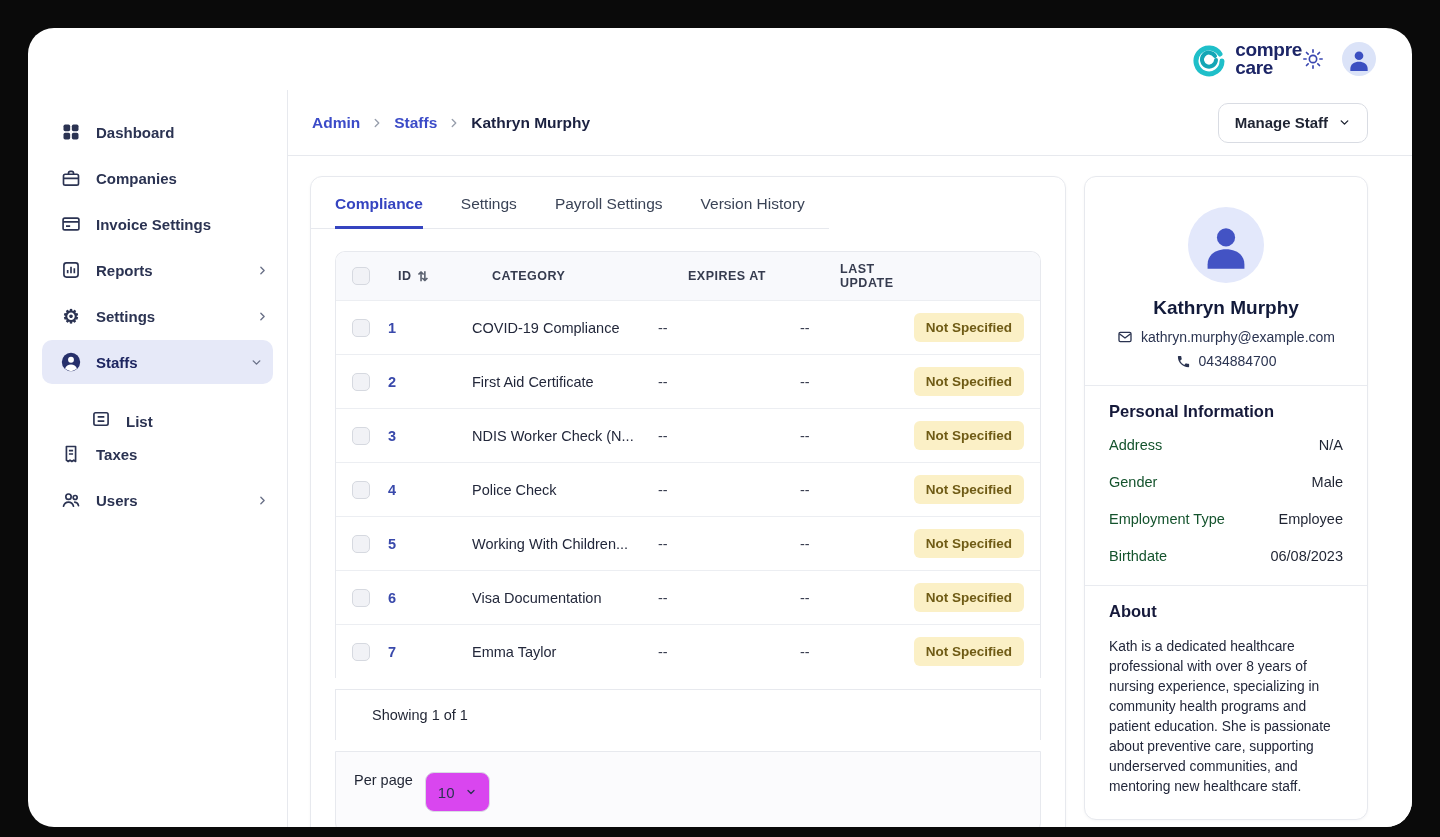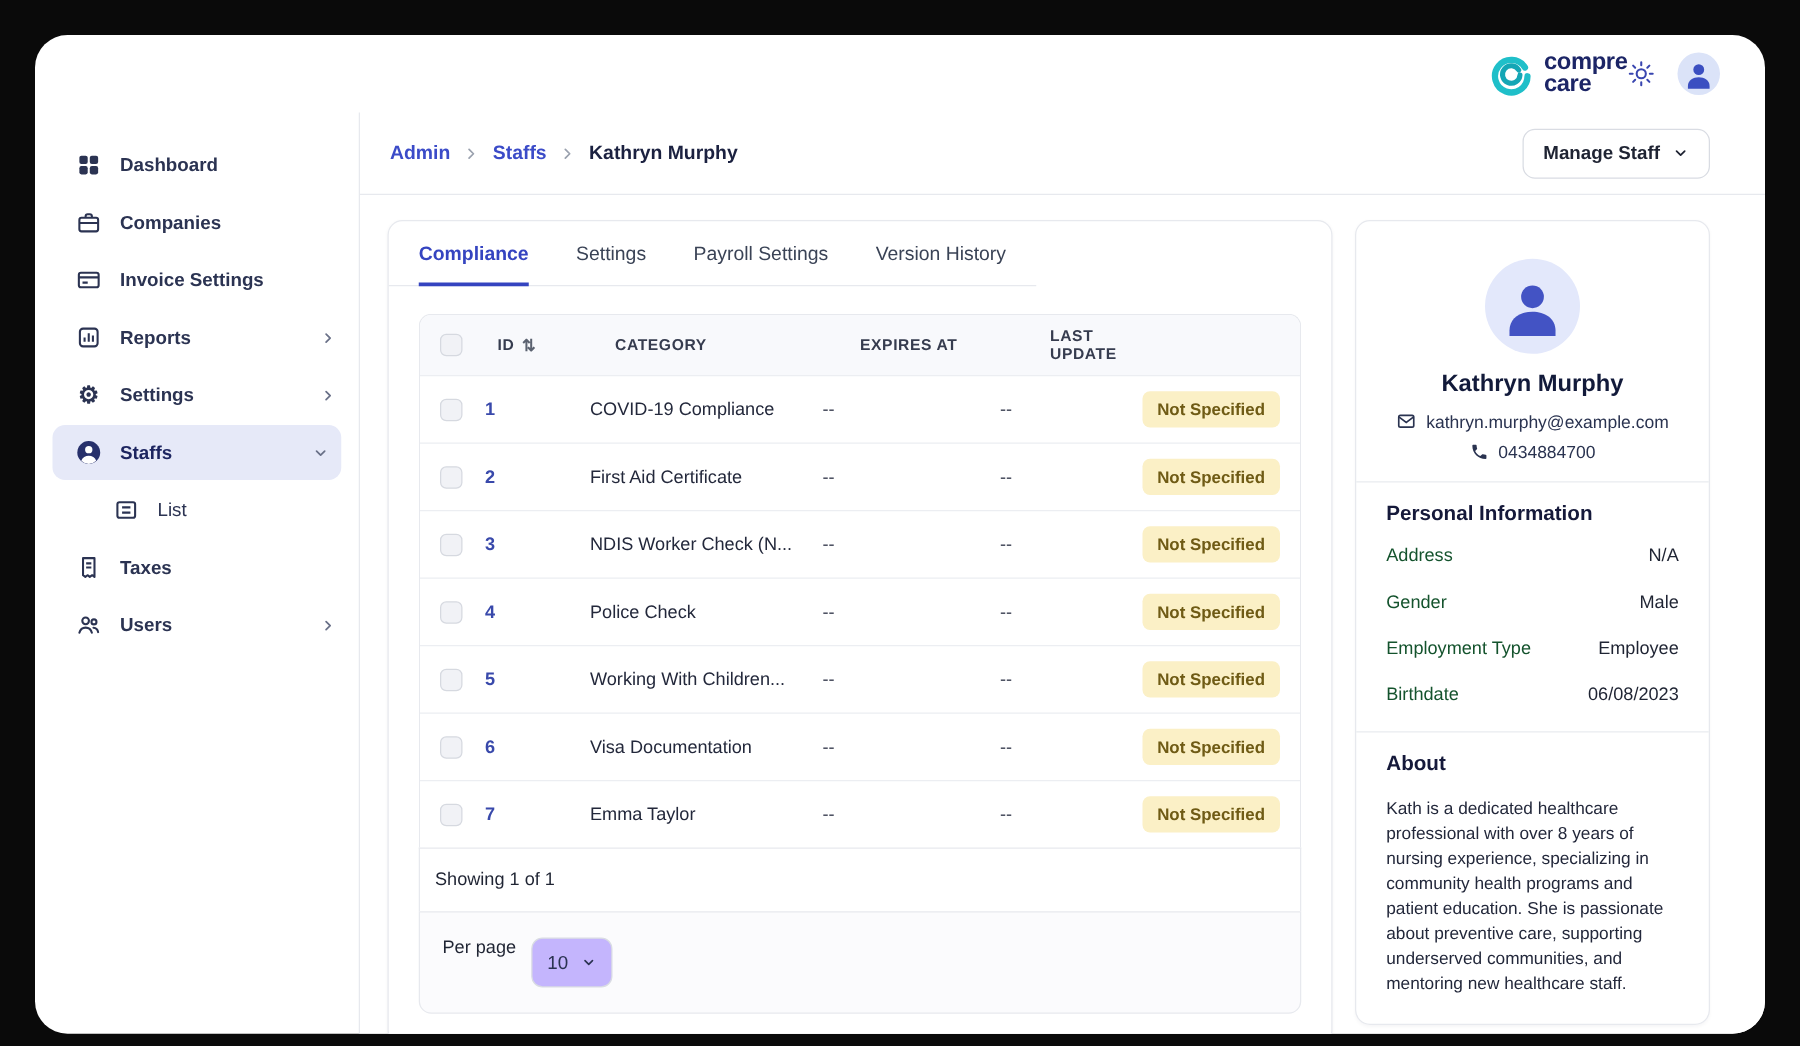--- a/index.html
+++ b/index.html
@@ -20,21 +20,21 @@
   
   .app-body { flex:1; display:flex; min-height:0; }
   .sidebar { width:260px; flex:0 0 260px; border-right:1px solid #e7e9ee; padding-top:18px; }
   .side-item { display:flex; align-items:center; gap:14px; height:44px; padding:0 18px 0 32px; margin:2px 0;
     font-size:15px; font-weight:600; color:#2b3352; cursor:pointer; }
   .side-item .icn { width:22px; height:22px; display:flex; align-items:center; justify-content:center; color:#2b3352; }
   .side-item .lbl { flex:1; }
   .side-item .chev { color:#6a7188; display:flex; }
   .side-item.active { background:#e6e9f8; margin:2px 14px; padding:0 10px 0 18px; border-radius:10px; color:#1d2560; }
   .side-item.active .icn { color:#27306b; }
-  .side-item.sub { padding-left:62px; font-weight:400; }
+  .side-item.sub { padding-left:62px; font-weight:700;align-items:flex-end; }
 
   .content { flex:1; display:flex; flex-direction:column; min-width:0; }
   .breadcrumb-bar { height:66px; flex:0 0 66px; display:flex; align-items:center; justify-content:space-between;
     padding:0 44px 0 24px; border-bottom:1px solid #e7e9ee; }
   .crumbs { display:flex; align-items:center; gap:10px; font-size:15.5px; }
   .crumb-link { color:#3b4bc8; font-weight:700; cursor:pointer; }
   .crumb-current { color:#1b2140; font-weight:700; }
   .crumb-sep { color:#9aa1ae; display:flex; }
   .manage-btn { display:flex; align-items:center; gap:10px; height:40px; padding:0 16px; background:#fff;
     border:1px solid #d9dce3; border-radius:10px; font-size:15px; font-weight:600; color:#1f2433; cursor:pointer; }
@@ -53,27 +53,27 @@
   .trow.head { min-height:48px; background:#f8f9fc; border-top:none; font-size:12.5px; font-weight:700; color:#363c4f; letter-spacing:0.04em;gap:10px; }
   .checkbox { width:18px; height:18px; border:1.5px solid #d6d9e0; background:#f1f2f6; border-radius:5px; margin-left:16px; cursor:pointer; }
   .id-head { display:flex; align-items:center; gap:6px; }
   .sort-glyph { color:#5b6270; font-size:13px; cursor:pointer; }
   .cell { font-size:14.5px; color:#23283b; }
   .id-link { color:#3949ab; font-weight:600; font-size:14.5px; cursor:pointer; }
   .dash { color:#3a3f51; }
   .badge-cell { justify-self:end; padding-right:16px; }
   .badge { display:inline-block; background:#fbf0c6; color:#6f5b15; font-size:13.5px; font-weight:600; padding:7px 12px; border-radius:6px; white-space:nowrap; }
 
-  .showing-row { padding:17px 12px; font-size:14.5px; color:#1f2433; border-top:1px solid #e7e9ee; margin:0 24px; border-left:1px solid #e7e9ee; border-right:1px solid #e7e9ee; }
+  .showing-row { padding:17px 36px; font-size:14.5px; color:#1f2433; border-top:1px solid #e7e9ee; margin:11px 24px; border-left:1px solid #e7e9ee; border-right:1px solid #e7e9ee; }
   
   .table-wrap { border-bottom:none; border-bottom-left-radius:0; border-bottom-right-radius:0; }
   .perpage-row { margin:0 24px 24px; border:1px solid #e7e9ee; border-top:1px solid #e7e9ee; border-bottom-left-radius:10px; border-bottom-right-radius:10px;
     background:#fbfbfd; display:flex; align-items:flex-start; gap:12px; padding:20px 18px; }
   .perpage-label { font-size:14.5px; color:#1f2433; }
-  .perpage-select { display:flex; align-items:center; gap:10px; background:#c4b5fd; border:1px solid #d9dce3; border-radius:9px; height:40px; padding:0 12px; font-size:15px; color:#2b3352; cursor:pointer; }
+  .perpage-select { display:flex; align-items:center; gap:10px; background:#d946ef; border:1px solid #d9dce3; border-radius:9px; height:40px; padding:0 12px; font-size:15px; color:#2b3352; cursor:pointer; }
 
   
   .profile-card { flex:1; border:1px solid #e7e9ee; border-radius:12px; background:#fff; box-shadow:0 1px 3px rgba(20,30,60,0.04);
     padding:26px 24px 22px; align-self:flex-start; }
   .avatar-lg { width:76px; height:76px; border-radius:50%; background:#e3e8fb; margin:4px auto 14px; display:flex; align-items:center; justify-content:center; overflow:hidden; }
   .profile-name { text-align:center; font-size:19px; font-weight:700; color:#121a3a; margin-bottom:10px; }
   .contact-line { display:flex; align-items:center; justify-content:center; gap:8px; font-size:14px; color:#2a3350; margin-bottom:8px; }
   .contact-line .cicon { display:flex; color:#2a3350; }
   .divider { height:1px; background:#e9ebf0; margin:16px -24px; }
   .section-title { font-size:16.5px; font-weight:700; color:#15193a; margin:2px 0 16px; }

